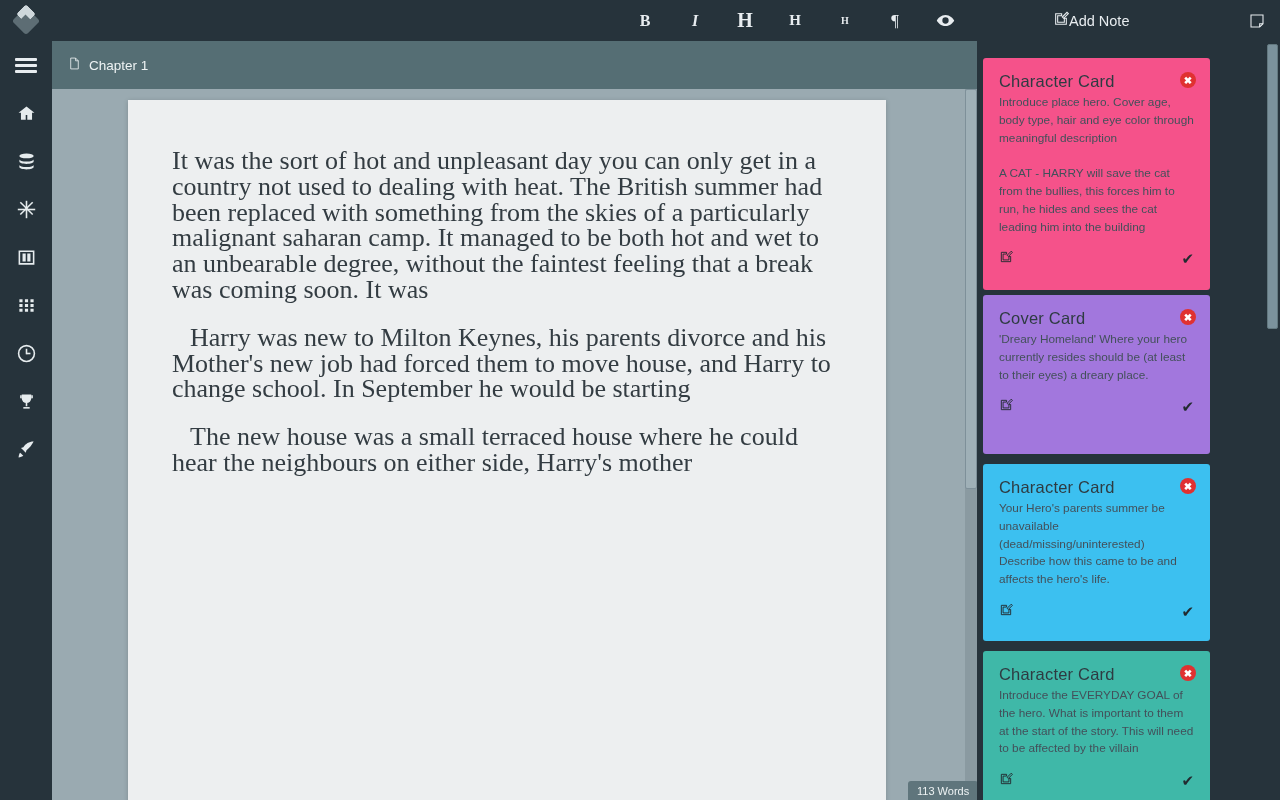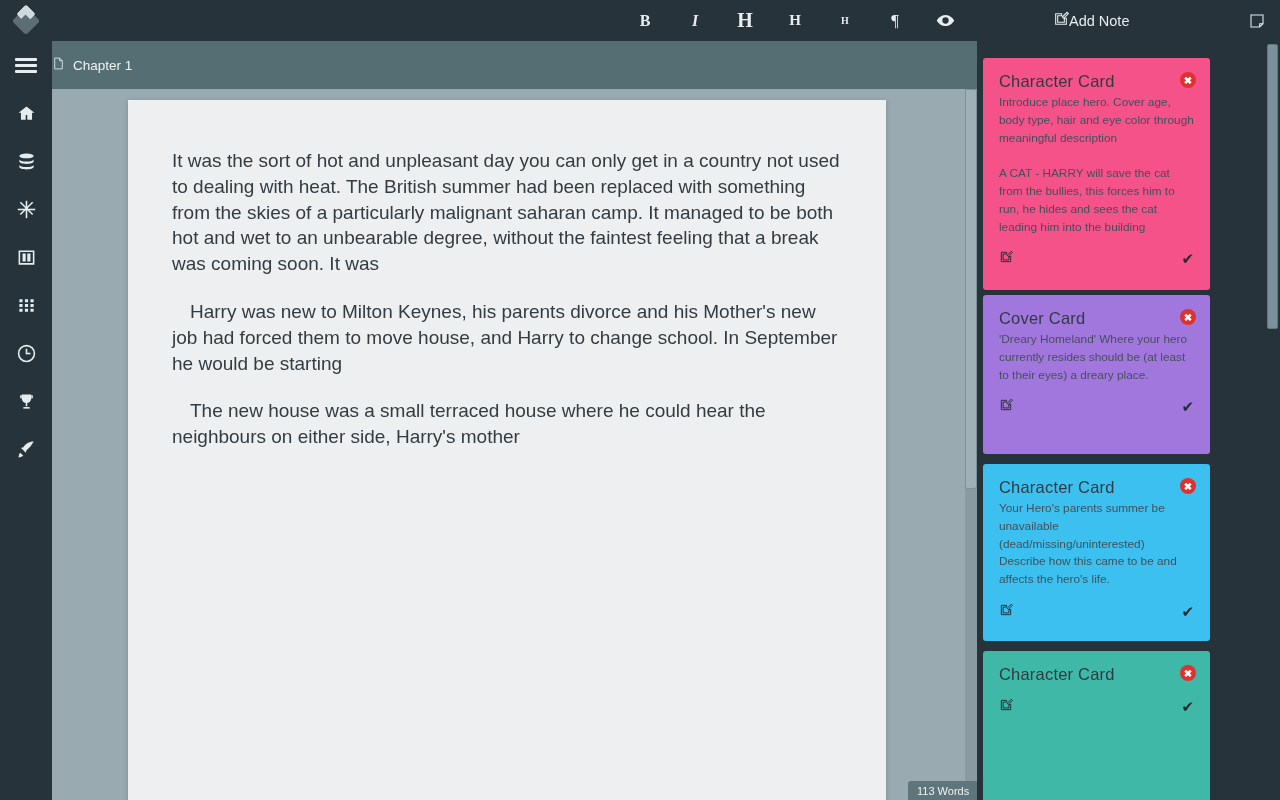--- a/index.html
+++ b/index.html
@@ -85,39 +85,39 @@
   .rail-icon svg { width: 19px; height: 19px; fill: #e6ecee; }
 
   
   .tabstrip {
     position: absolute; left: 52px; top: 41px; width: 1228px; height: 48px;
     background: #556e74;
   }
   .tab {
     position: absolute; left: 0; top: 0; height: 48px;
     display: flex; align-items: center; gap: 8px;
-    padding: 0 0; color: #eef3f4; font-size: 13.5px; cursor: pointer;
+    padding: 0 16px; color: #eef3f4; font-size: 13.5px; cursor: pointer;
   }
   .tab svg { width: 13px; height: 15px; fill: none; stroke: #eef3f4; stroke-width: 1.5; }
 
   
   .editor-wrap {
     position: absolute; left: 52px; top: 89px; width: 925px; height: 711px;
     background: #9aaab1;
     overflow: hidden;
   }
   .paper {
     position: absolute; left: 76px; top: 11px; width: 758px; height: 720px;
     background: #edeff0;
     box-shadow: 0 1px 5px rgba(0,0,0,0.18);
     padding: 48px 44px;
   }
   .para {
-    font-family: Liberation Sans, sans-serif;
-    font-size: 19px; line-height: 25.8px; color: #333c42;
+    font-family: Liberation Serif, serif;
+    font-size: 26px; line-height: 25.8px; color: #333c42;
     text-indent: 18px; margin-bottom: 22px;
   }
   .para.first { text-indent: 0; }
 
   .vscroll-editor {
     position: absolute; left: 965px; top: 89px; width: 12px; height: 711px;
     background: #8a9aa1;
   }
   .vscroll-editor .thumb {
     position: absolute; left: 0; top: 0; width: 12px; height: 400px;
@@ -347,20 +347,21 @@
               <path d="M14 9l7-7 2 2-7 7z"></path>
             </svg>
         </span>
         <span class="check">✔</span>
       </div>
     </div>
 
     <div class="card" id="card3" style="background: rgb(63, 184, 168); top: 610px; height: 160px;">
       <div class="card-close">✖</div>
       <div class="card-title">Character Card</div>
+      <div class="card-body">Introduce the EVERYDAY GOAL of the hero. What is important to them at the start of the story. This will need to be affected by the villain</div>
       <div class="card-foot">
         <span class="ic">
           <svg viewBox="0 0 24 24">
               <path d="M4 4h9v3H7v10h10v-6h3v9H4z"></path>
               <path d="M14 9l7-7 2 2-7 7z"></path>
             </svg>
         </span>
         <span class="check">✔</span>
       </div>
     </div>

